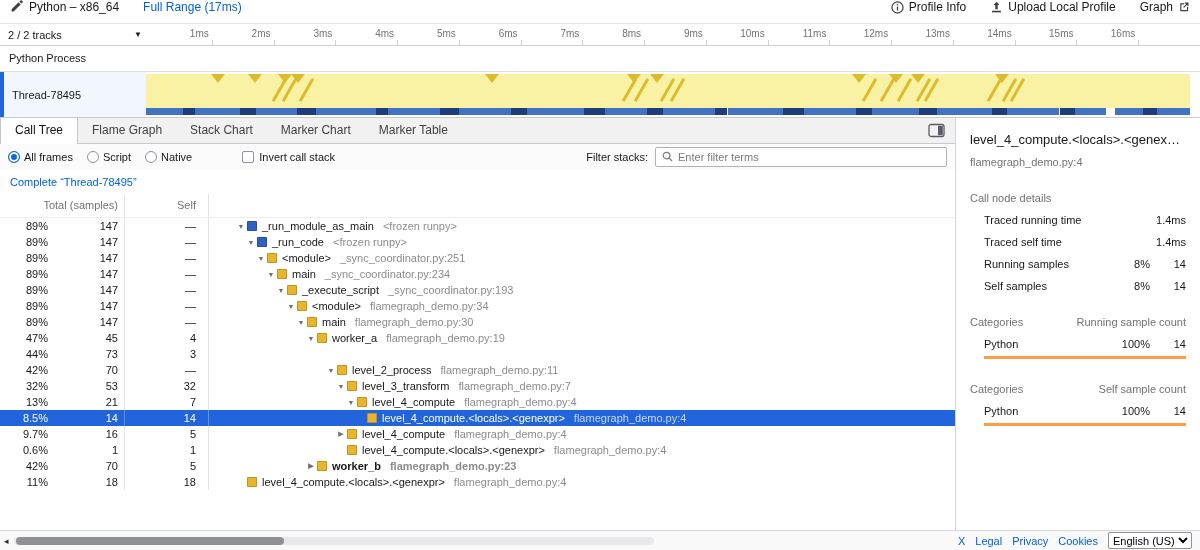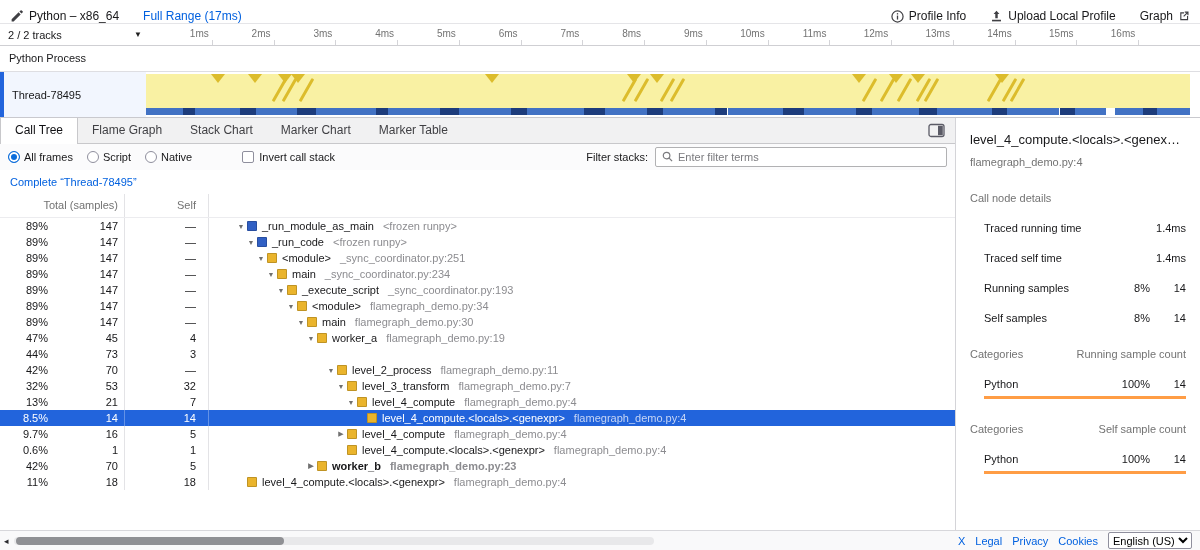--- a/index.html
+++ b/index.html
@@ -6,21 +6,21 @@
   html,body { width:1200px; height:550px; }
   body {
     font-family: "Liberation Sans", sans-serif;
     font-size: 11px; color: #18181a; background: #fff; overflow: hidden;
   }
   .app { width:1200px; height:550px; display:flex; flex-direction:column; position:relative; }
   a { text-decoration:none; }
   .link { color:#0060df; cursor:pointer; }
 
   
-  .topbar { height:24px; display:flex; align-items:flex-end; padding:0 10px; border-bottom:1px solid #e5e5e8; flex:none; }
+  .topbar { height:24px; display:flex; align-items:flex-start; padding:0 10px; border-bottom:1px solid #e5e5e8; flex:none; }
   .topbar svg { display:block; }
   .profile-title { font-size:12px; margin-left:6px; }
   .range-link { font-size:12px; margin-left:24px; }
   .topbar-right { margin-left:auto; display:flex; align-items:center; }
   .tb-btn { display:flex; align-items:center; gap:5px; background:none; border:none; font:12px "Liberation Sans",sans-serif; color:#18181a; margin-left:24px; cursor:pointer; }
 
   
   .ruler-row { height:22px; display:flex; border-bottom:1px solid #cfcfd3; flex:none; }
   .tracks-cell { width:150px; flex:none; display:flex; align-items:center; justify-content:space-between; padding:0 8px; cursor:pointer; }
   .tracks-cell .dd-arrow { font-size:8px; color:#202020; }
@@ -84,21 +84,21 @@
   .tree-row.selected { color:#fff; }
   .tree-row.selected .fn-file { color:#c6d5f5; }
   .tree-row.selected .tw { color:#dbe6fb; }
   .tree-row.selected .c-total, .tree-row.selected .c-self { border-color:rgba(255,255,255,0.3); }
 
   
   .sidebar { flex:1; border-left:1px solid #d4d4d8; padding:14px; overflow:hidden; background:#fff; }
   .sb-title { font-size:13px; white-space:nowrap; overflow:hidden; text-overflow:ellipsis; }
   .sb-sub { font-size:11px; color:#737373; margin-top:9px; }
   .sb-h { font-size:11px; color:#737373; margin-top:24px; }
-  .detail-row, .cat-row { display:flex; align-items:center; padding-left:14px; margin-top:18px;justify-content:space-between; }
+  .detail-row, .cat-row { display:flex; align-items:center; padding-left:14px; margin-top:10px;justify-content:space-between; }
   .dl { flex:1; overflow:hidden; white-space:nowrap; }
   .dp { width:42px; text-align:right; flex:none; }
   .dc { width:36px; text-align:right; flex:none; }
   .cat-section { margin-top:24px; }
   .cat-header { display:flex; color:#737373; }
   .ch-left { flex:1; }
   .cat-bar { margin-left:14px; margin-top:6px; height:3px; background:#f0f0f2; }
   .cat-bar-fill { height:100%; }
 
   

